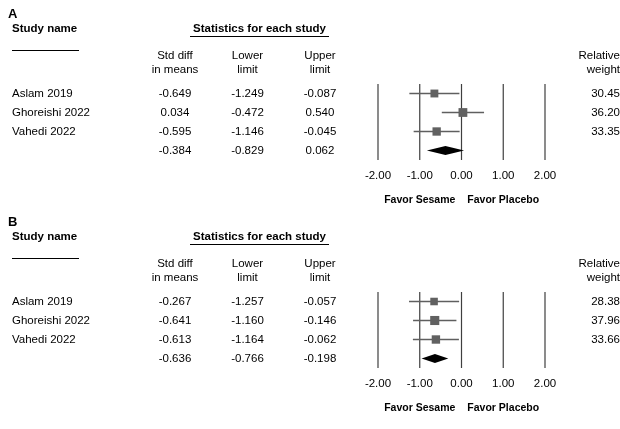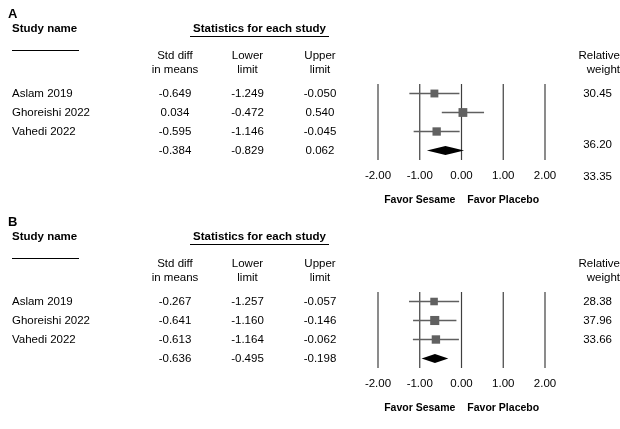--- a/index.html
+++ b/index.html
@@ -18,21 +18,21 @@
   .study-hdr span{display:inline-block;border-bottom:1.5px solid #000;padding:0 2px 16px 0;}
   .stats-hdr{grid-column:2 / 5;text-align:center;font-size:11.5px;font-weight:bold;position:relative;left:12px;}
   .stats-hdr span{display:inline-block;border-bottom:1.5px solid #000;padding:0 3px 2px 3px;}
   .sub-grid{margin-top:5px;margin-bottom:8px;}
   .sub-col{font-size:11.5px;line-height:14px;text-align:center;white-space:pre-line;}
   .sub-weight{grid-column:6;font-size:11.5px;line-height:14px;text-align:right;white-space:pre-line;}
   .panel-body{grid-auto-rows:19px;}
   .cell{font-size:11.5px;line-height:19px;}
   .cell.name{text-align:left;}
   .cell.num{text-align:center;}
-  .cell.weight{text-align:right;padding-right:8px;}
+  .cell.weight{text-align:right;padding-right:0;}
   .svg-cell{grid-column:5;grid-row:1 / span 4;align-self:start;height:76px;overflow:visible;}
   .panel-body.with-tail{margin-bottom:54px;}
   svg text{font-family:"Liberation Sans", sans-serif;}
 </style>
 </head>
 <body>
 
 <div class="page">
 
   <section class="panel">
@@ -48,21 +48,21 @@
 limit</div>
       <div class="sub-col" style="grid-column:4">Upper
 limit</div>
       <div class="sub-weight">Relative
 weight</div>
     </div>
     <div class="panel-body with-tail">
         <div class="cell name" style="grid-area: 1 / 1;">Aslam 2019</div>
         <div class="cell num" style="grid-area: 1 / 2;">-0.649</div>
         <div class="cell num" style="grid-area: 1 / 3;">-1.249</div>
-        <div class="cell num" style="grid-area: 1 / 4;">-0.050</div>
+        <div class="cell num" style="grid-area: 1 / 4;">-0.087</div>
         <div class="cell name" style="grid-area: 2 / 1;">Ghoreishi 2022</div>
         <div class="cell num" style="grid-area: 2 / 2;">0.034</div>
         <div class="cell num" style="grid-area: 2 / 3;">-0.472</div>
         <div class="cell num" style="grid-area: 2 / 4;">0.540</div>
         <div class="cell name" style="grid-area: 3 / 1;">Vahedi 2022</div>
         <div class="cell num" style="grid-area: 3 / 2;">-0.595</div>
         <div class="cell num" style="grid-area: 3 / 3;">-1.146</div>
         <div class="cell num" style="grid-area: 3 / 4;">-0.045</div>
         <div class="cell name" style="grid-area: 4 / 1;"></div>
         <div class="cell num" style="grid-area: 4 / 2;">-0.384</div>
@@ -85,22 +85,22 @@
             <line x1="85.794" y1="28.5" x2="128.04500000000002" y2="28.5" stroke="#5f5f5f" stroke-width="1.6"></line>
             <rect x="102.5235" y="24.104" width="8.792000000000002" height="8.792000000000002" fill="#616161"></rect>
             <line x1="57.654500000000006" y1="47.5" x2="103.62125" y2="47.5" stroke="#5f5f5f" stroke-width="1.6"></line>
             <rect x="76.49074999999999" y="43.332" width="8.336" height="8.336" fill="#616161"></rect>
             <polygon points="70.88925,66.5 89.468,62 108.0885,66.5 89.468,71" fill="#000000"></polygon>
             <text x="63.75" y="119" text-anchor="middle" font-size="10.5" font-weight="bold" fill="#000000">Favor Sesame</text>
             <text x="147.25" y="119" text-anchor="middle" font-size="10.5" font-weight="bold" fill="#000000">Favor Placebo</text>
           </svg>
         </div>
         <div class="cell weight" style="grid-area: 1 / 6;">30.45</div>
-        <div class="cell weight" style="grid-area: 2 / 6; margin-top: 32px;">36.20</div>
-        <div class="cell weight" style="grid-area: 3 / 6; margin-top: 45px;">33.35</div>
+        <div class="cell weight" style="grid-area: 2 / 6;">36.20</div>
+        <div class="cell weight" style="grid-area: 3 / 6;">33.35</div>
       </div>
   </section>
 
   <section class="panel">
     <div class="panel-label">B</div>
     <div class="hdr-grid">
       <div class="study-hdr"><span>Study name</span></div>
       <div class="stats-hdr"><span>Statistics for each study</span></div>
     </div>
     <div class="sub-grid">
@@ -121,21 +121,21 @@
         <div class="cell name" style="grid-area: 2 / 1;">Ghoreishi 2022</div>
         <div class="cell num" style="grid-area: 2 / 2;">-0.641</div>
         <div class="cell num" style="grid-area: 2 / 3;">-1.160</div>
         <div class="cell num" style="grid-area: 2 / 4;">-0.146</div>
         <div class="cell name" style="grid-area: 3 / 1;">Vahedi 2022</div>
         <div class="cell num" style="grid-area: 3 / 2;">-0.613</div>
         <div class="cell num" style="grid-area: 3 / 3;">-1.164</div>
         <div class="cell num" style="grid-area: 3 / 4;">-0.062</div>
         <div class="cell name" style="grid-area: 4 / 1;"></div>
         <div class="cell num" style="grid-area: 4 / 2;">-0.636</div>
-        <div class="cell num" style="grid-area: 4 / 3;">-0.495</div>
+        <div class="cell num" style="grid-area: 4 / 3;">-0.766</div>
         <div class="cell num" style="grid-area: 4 / 4;">-0.198</div>
         <div class="svg-cell">
           <svg width="210" height="124" viewBox="0 0 210 124" style="overflow:visible;display:block">
             <line x1="22" y1="0" x2="22" y2="76" stroke="#3f3f3f" stroke-width="1.2"></line>
             <text x="22" y="95" text-anchor="middle" font-size="11.5" fill="#000000">-2.00</text>
             <line x1="63.75" y1="0" x2="63.75" y2="76" stroke="#3f3f3f" stroke-width="1.2"></line>
             <text x="63.75" y="95" text-anchor="middle" font-size="11.5" fill="#000000">-1.00</text>
             <line x1="105.5" y1="0" x2="105.5" y2="76" stroke="#3f3f3f" stroke-width="1.2"></line>
             <text x="105.5" y="95" text-anchor="middle" font-size="11.5" fill="#000000">0.00</text>
             <line x1="147.25" y1="0" x2="147.25" y2="76" stroke="#3f3f3f" stroke-width="1.2"></line>

